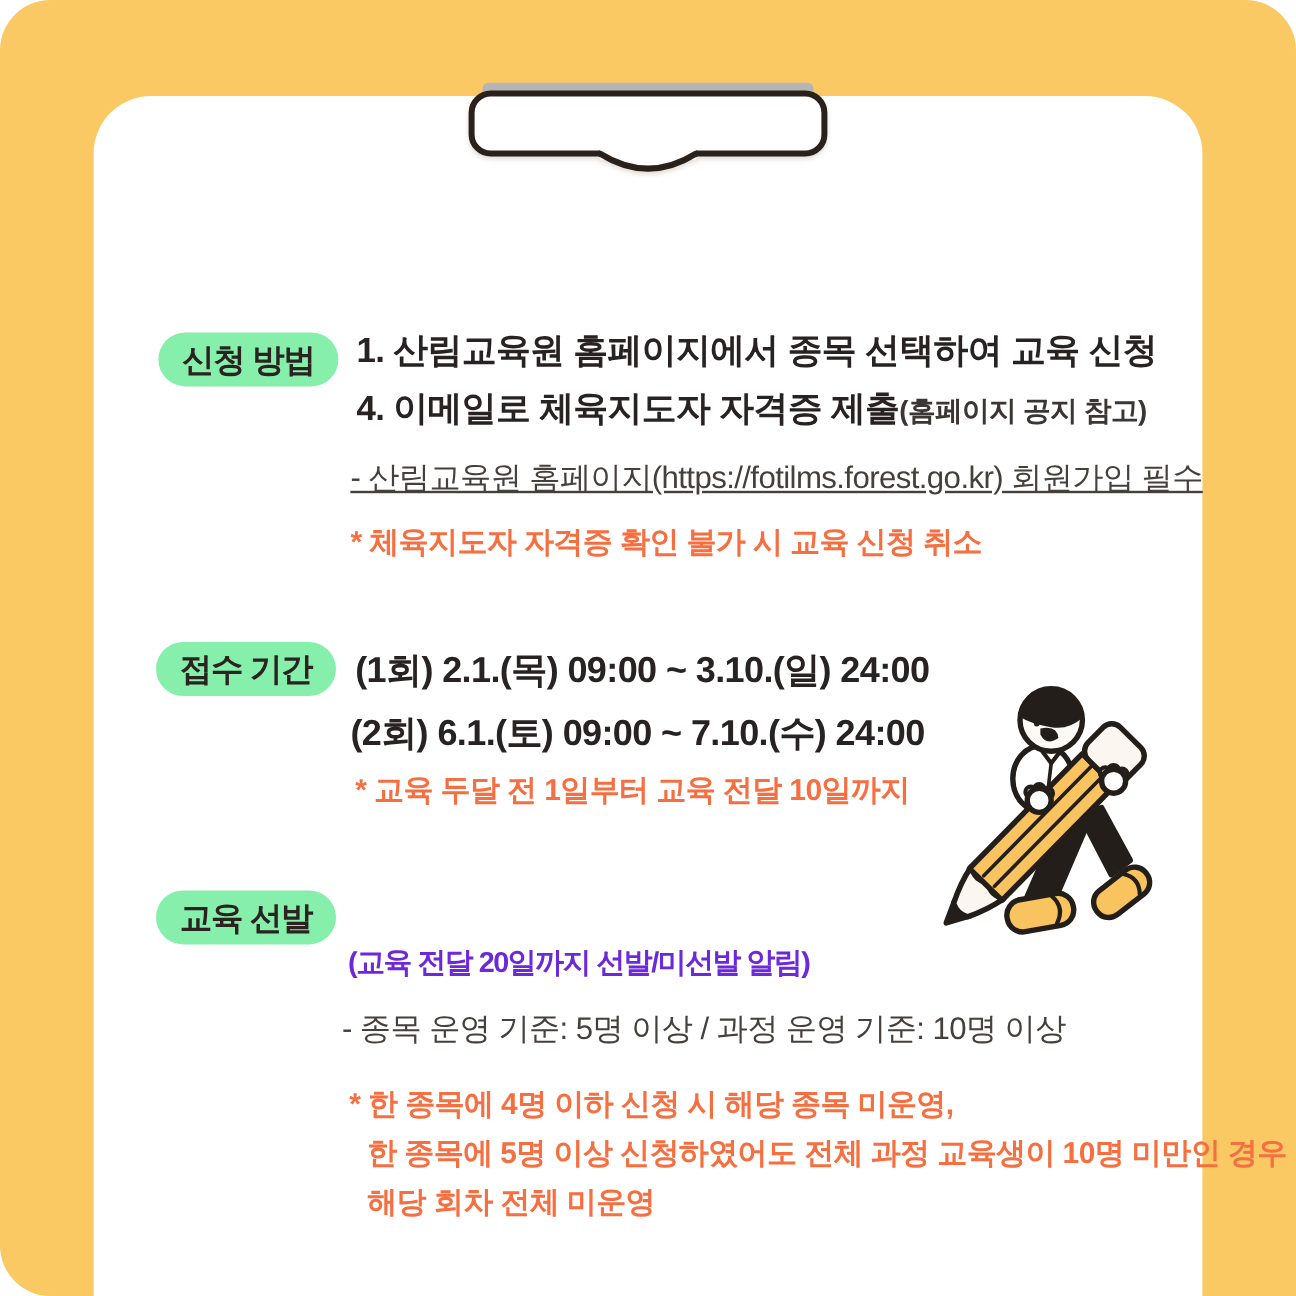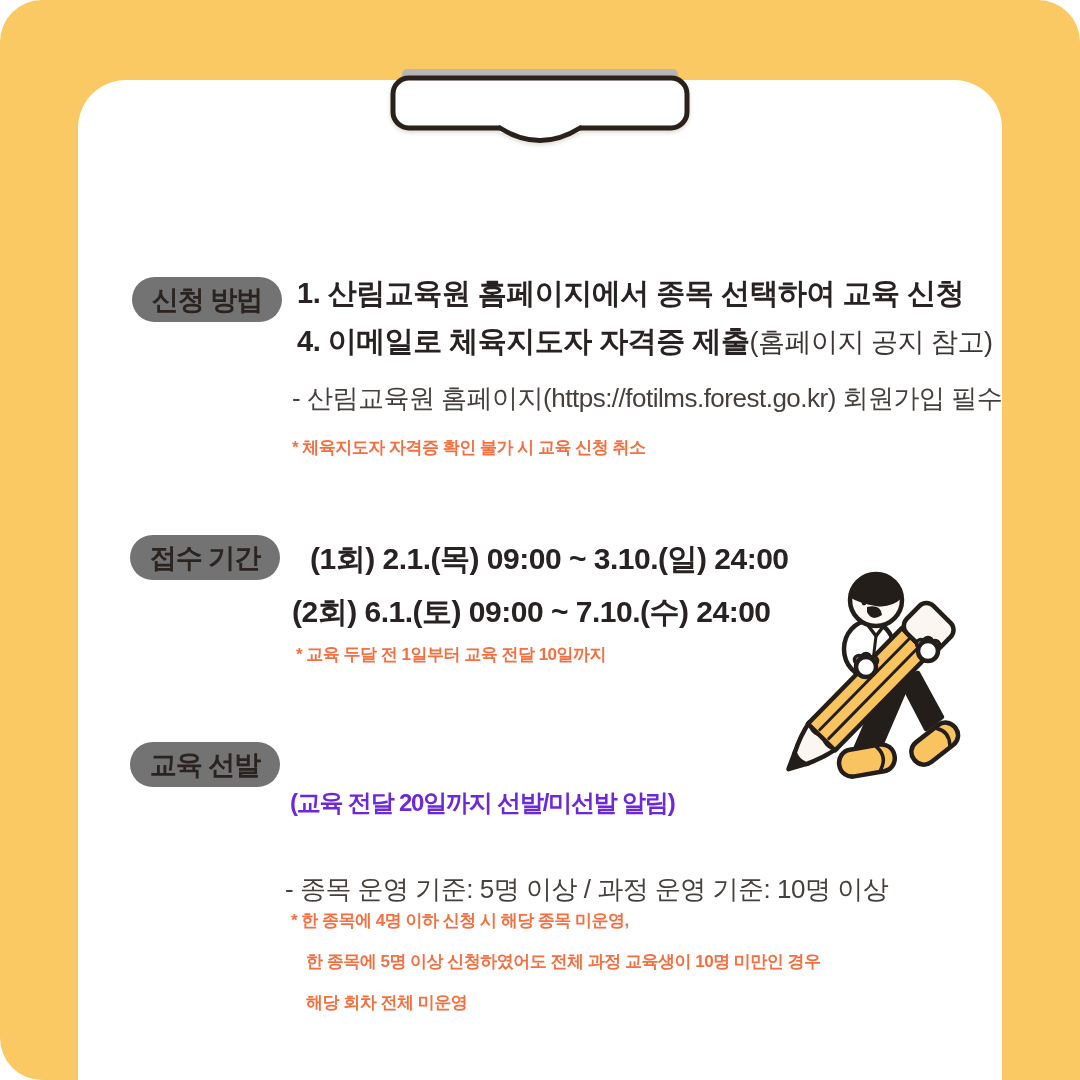--- a/index.html
+++ b/index.html
@@ -19,44 +19,44 @@
   }
   .clip-bar{
     position:absolute;left:402px;top:69px;width:276px;height:38px;
     background:#B6B6B6;border-radius:5px 5px 0 0;
   }
   .clip-svg{
     position:absolute;left:388px;top:73px;width:304px;height:72px;
     filter:drop-shadow(0 2px 2px rgba(80,50,0,.18));
   }
   .badge{
-    position:absolute;width:150px;height:45px;background:#737373;
+    position:absolute;width:150px;height:45px;background:#86efac;
     border-radius:23px;display:flex;align-items:center;justify-content:center;
     font-weight:bold;font-size:27px;color:#2A2320;letter-spacing:-1px;white-space:nowrap;
   }
   .b1{left:132px;top:277px;}
   .b2{left:130px;top:535px;text-align:center;}
   .b3{left:130px;top:742px;text-align:right;}
   .txt{position:absolute;white-space:nowrap;line-height:1.15;}
   .t-bold{font-weight:bold;font-size:29px;color:#282222;letter-spacing:-0.5px;text-align:right;}
   .t-bold-lg{font-weight:bold;font-size:30px;color:#282222;letter-spacing:-0.5px;}
   .t-reg{font-weight:normal;font-size:26px;color:#46403D;letter-spacing:-0.5px;}
-  .t-note{font-weight:normal;font-size:27px;color:#3B3534;letter-spacing:-0.5px;}
-  .t-warn{font-weight:bold;font-size:17px;color:#F56F41;letter-spacing:-0.5px;}
+  .t-note{font-weight:bold;font-size:23px;color:#3B3534;letter-spacing:-0.5px;}
+  .t-warn{font-weight:bold;font-size:25px;color:#F56F41;letter-spacing:-0.5px;}
   .t-sub{font-weight:bold;font-size:24px;color:#6d28d9;letter-spacing:-1.2px;}
   .s1-l1{left:297px;top:277px;}
   .s1-l2{left:297px;top:325px;}
-  .s1-l3{left:292px;top:384px;}
+  .s1-l3{left:292px;top:384px;text-decoration:underline;}
   .s1-l4{left:292px;top:438px;}
-  .s2-l1{left:296px;top:542px;margin-left:14px;}
+  .s2-l1{left:296px;top:542px;}
   .s2-l2{left:292px;top:595px;}
   .s2-l3{left:296px;top:645px;}
   .s3-title{left:296px;top:745px;}
   .s3-sub{left:290px;top:789px;}
-  .s3-detail{left:285px;top:843px;margin-top:32px;}
+  .s3-detail{left:285px;top:843px;}
   .s3-warn{left:277px;top:900px;line-height:41px;margin-left:14px;}
   .s3-warn .cont{margin-left:15px;}
   .mascot{position:absolute;left:780px;top:555px;width:230px;height:245px;}
 </style>
 </head>
 <body>
 
 <div class="poster">
   <div class="bg"></div>
   <div class="card"></div>

